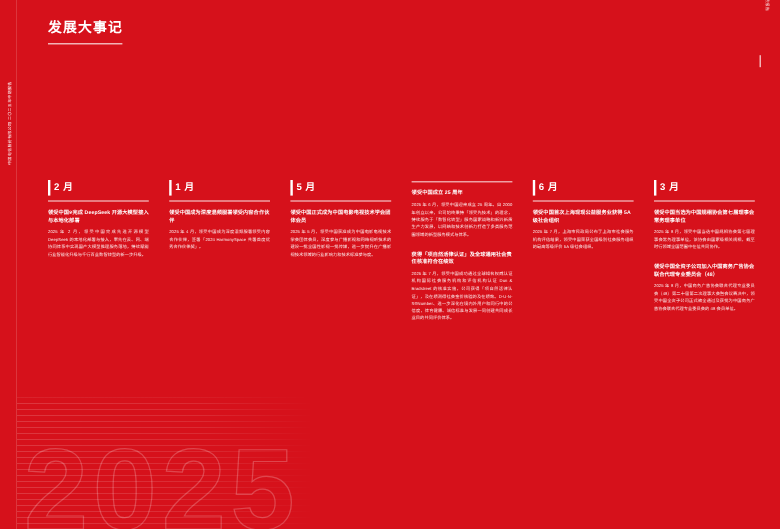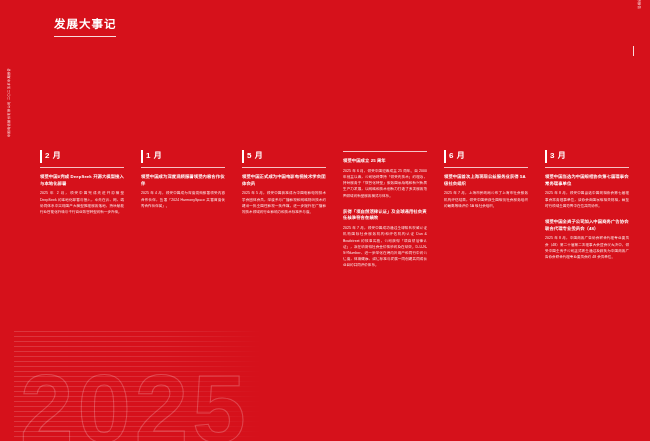--- a/index.html
+++ b/index.html
@@ -76,21 +76,21 @@
       transparent 1px,
       transparent 5px
     );
     -webkit-mask-image: linear-gradient(to right, rgba(0,0,0,1) 0%, rgba(0,0,0,0.7) 60%, rgba(0,0,0,0) 100%);
     mask-image: linear-gradient(to right, rgba(0,0,0,1) 0%, rgba(0,0,0,0.7) 60%, rgba(0,0,0,0) 100%);
     pointer-events: none;
   }
   
   .title-wrap {
     position: absolute;
-    left: 40px;
+    left: 26px;
     top: 18px;
     width: 120px;
   }
   .title {
     color: #ffffff;
     font-size: 11.5px;
     font-weight: 700;
     letter-spacing: 1px;
     line-height: 1.1;
   }

